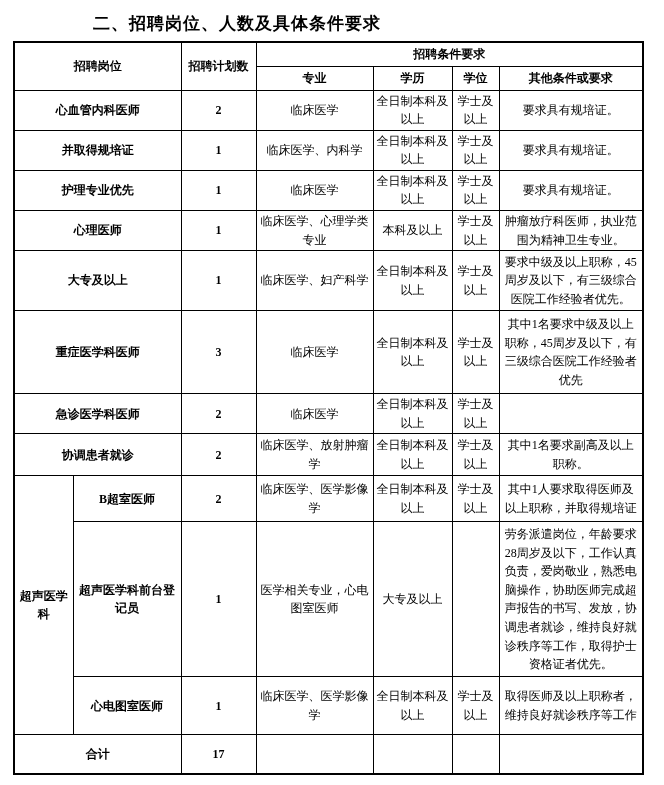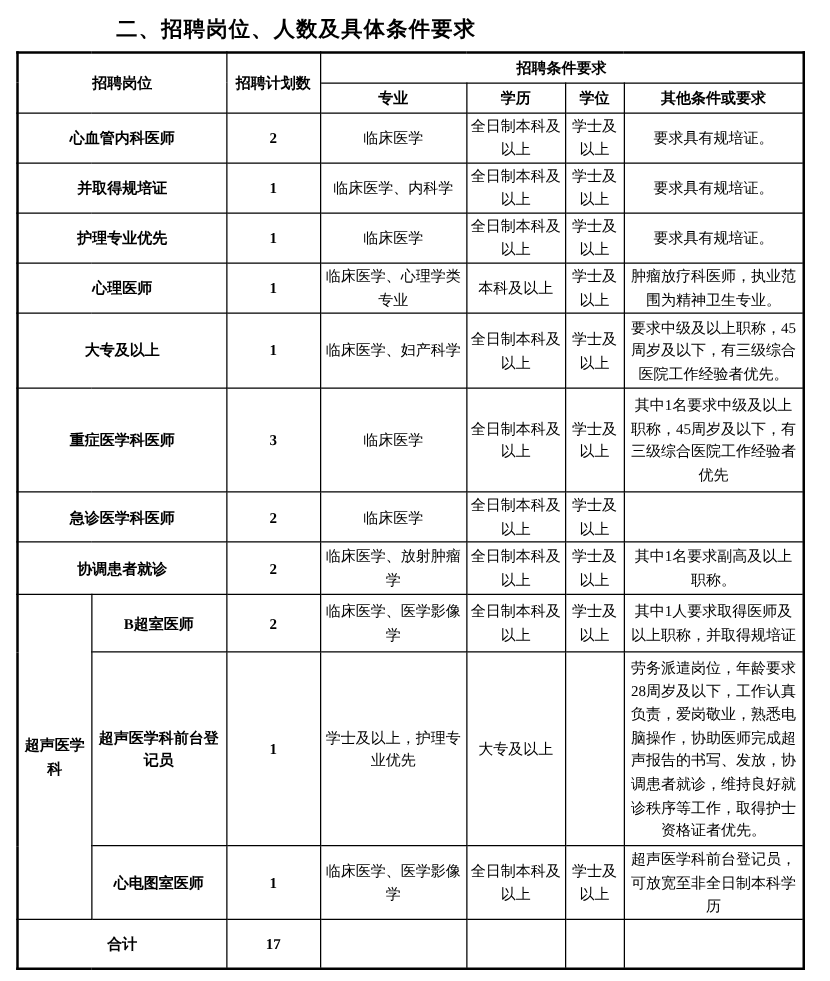--- a/index.html
+++ b/index.html
@@ -156,33 +156,33 @@
         <td class="b">2</td>
         <td>临床医学、医学影像学</td>
         <td>全日制本科及以上</td>
         <td>学士及以上</td>
         <td class="other">其中1人要求取得医师及以上职称，并取得规培证</td>
       </tr>
 
       <tr class="r155">
         <td class="b">超声医学科前台登记员</td>
         <td class="b">1</td>
-        <td>学士及以上，护理专业优先</td>
+        <td>医学相关专业，心电图室医师</td>
         <td>大专及以上</td>
         <td></td>
         <td class="other">劳务派遣岗位，年龄要求28周岁及以下，工作认真负责，爱岗敬业，熟悉电脑操作，协助医师完成超声报告的书写、发放，协调患者就诊，维持良好就诊秩序等工作，取得护士资格证者优先。</td>
       </tr>
 
       <tr class="r58">
         <td class="b">心电图室医师</td>
         <td class="b">1</td>
         <td>临床医学、医学影像学</td>
         <td>全日制本科及以上</td>
         <td>学士及以上</td>
-        <td class="other">超声医学科前台登记员，可放宽至非全日制本科学历</td>
+        <td class="other">取得医师及以上职称者，维持良好就诊秩序等工作</td>
       </tr>
 
       <tr class="r39">
         <td colspan="2" class="b">合计</td>
         <td class="b">17</td>
         <td></td>
         <td></td>
         <td></td>
         <td class="other"></td>
       </tr>

